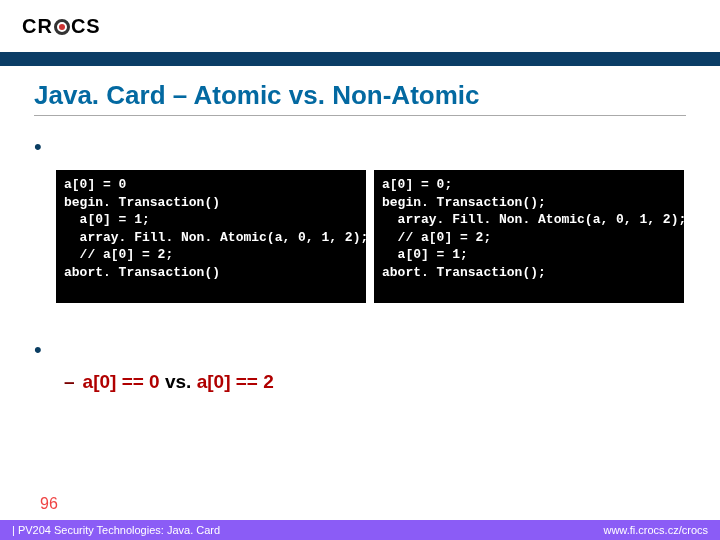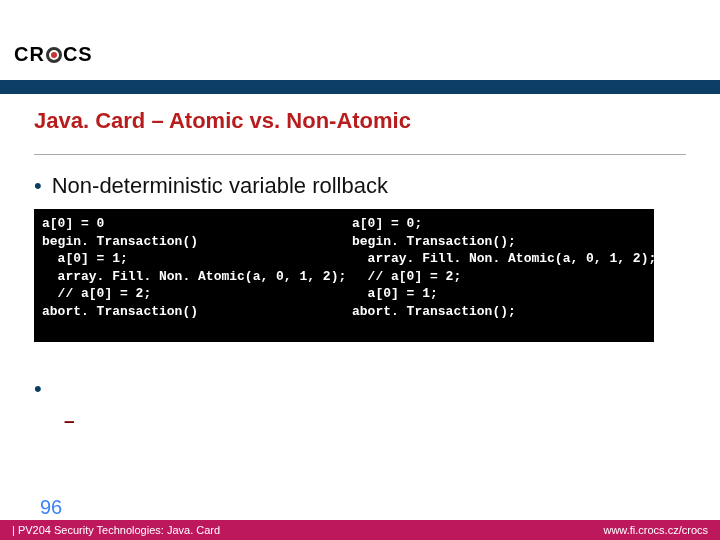--- a/index.html
+++ b/index.html
@@ -9,22 +9,21 @@
     font-family: Arial, Helvetica, sans-serif;
     background: #fff;
     position: relative;
     overflow: hidden;
   }
   .header {
     height: 52px;
     background: #ffffff;
     display: flex;
     align-items: center;
-    padding-left: 14px;
-    margin-top: 28px;
+    padding-left: 22px;
   }
   .logo {
     display: flex;
     align-items: center;
     font-weight: 700;
     font-size: 20px;
     letter-spacing: 1px;
     color: #000;
   }
   .logo .oh {
@@ -45,36 +44,38 @@
     left:50%; top:50%; transform:translate(-50%,-50%);
   }
   .stripe {
     height: 14px;
     background: #0b3d66;
   }
   .content {
     padding: 14px 34px 0 34px;
   }
   .title {
-    font-size: 22px;
+    font-size: 26px;
     font-weight: 700;
-    color: #b91c1c;
-    padding-bottom: 20px;
+    color: #0369a1;
+    padding-bottom: 4px;
     border-bottom: 1px solid #aaa;
     margin-bottom: 18px;
   }
   .bullet1 {
     display: flex;
     font-size: 22px;
     color: #111;
     margin-bottom: 10px;
   }
   .bullet1 .dot { color:#0a3d62; margin-right: 10px; }
   .panels {
     display: flex;
+    gap: 8px;
+    margin-left: 22px;
   }
   .panel {
     background: #000;
     color: #fff;
     font-family: "Courier New", monospace;
     font-size: 13px;
     font-weight: 700;
     padding: 6px 8px 22px 8px;
     line-height: 1.35;
     white-space: pre;
@@ -93,54 +94,53 @@
     font-weight: 700;
     margin-top: 8px;
     margin-left: 30px;
   }
   .sub .dash { color:#7a0000; margin-right: 8px; }
   .sub .red { color:#b00000; }
   .footer {
     position: absolute;
     left: 0; right: 0; bottom: 0;
     height: 20px;
-    background: #be185d;
+    background: #8b5cf6;
     color: #fff;
     font-size: 11px;
     display: flex;
     align-items: center;
     justify-content: space-between;
     padding: 0 12px;
   }
   .pagenum-wrap {
     position:absolute;
-    bottom: 21px;
+    bottom: 27px;
     left: 40px;
-    font-size: 20px;
-    color:#3b82f6;
+    font-size: 16px;
+    color:#ef4444;
   }
 </style>
 </head>
 <body>
 
 <div class="header">
   <div class="logo">
     <span>CR</span>
     <span class="oh"></span>
     <span>CS</span>
   </div>
 </div>
 <div class="stripe"></div>
 
 <div class="content">
   <div class="title">Java. Card – Atomic vs. Non-Atomic</div>
 
   <div class="bullet1">
     <span class="dot">•</span>
-    <span>Non-deterministic variable rollback</span>
   </div>
 
   <div class="panels">
     <div class="panel">a[0] = 0
 begin. Transaction()
   a[0] = 1;
   array. Fill. Non. Atomic(a, 0, 1, 2);
   // a[0] = 2;
 abort. Transaction()</div>
     <div class="panel">a[0] = 0;
@@ -150,20 +150,25 @@
   a[0] = 1;
 abort. Transaction();</div>
   </div>
 
   <div class="bullet2">
     <span class="dot">•</span>
   </div>
 
   <div class="sub">
     <span class="dash">–</span>
+    <span>
+      <span class="red">a[0] == 0</span>
+      <span> vs. </span>
+      <span class="red">a[0] == 2</span>
+    </span>
   </div>
 </div>
 
 <div class="pagenum-wrap">96</div>
 
 <div class="footer">
   <span> | PV204 Security Technologies: Java. Card</span>
   <span>www.fi.crocs.cz/crocs</span>
 </div>
 

